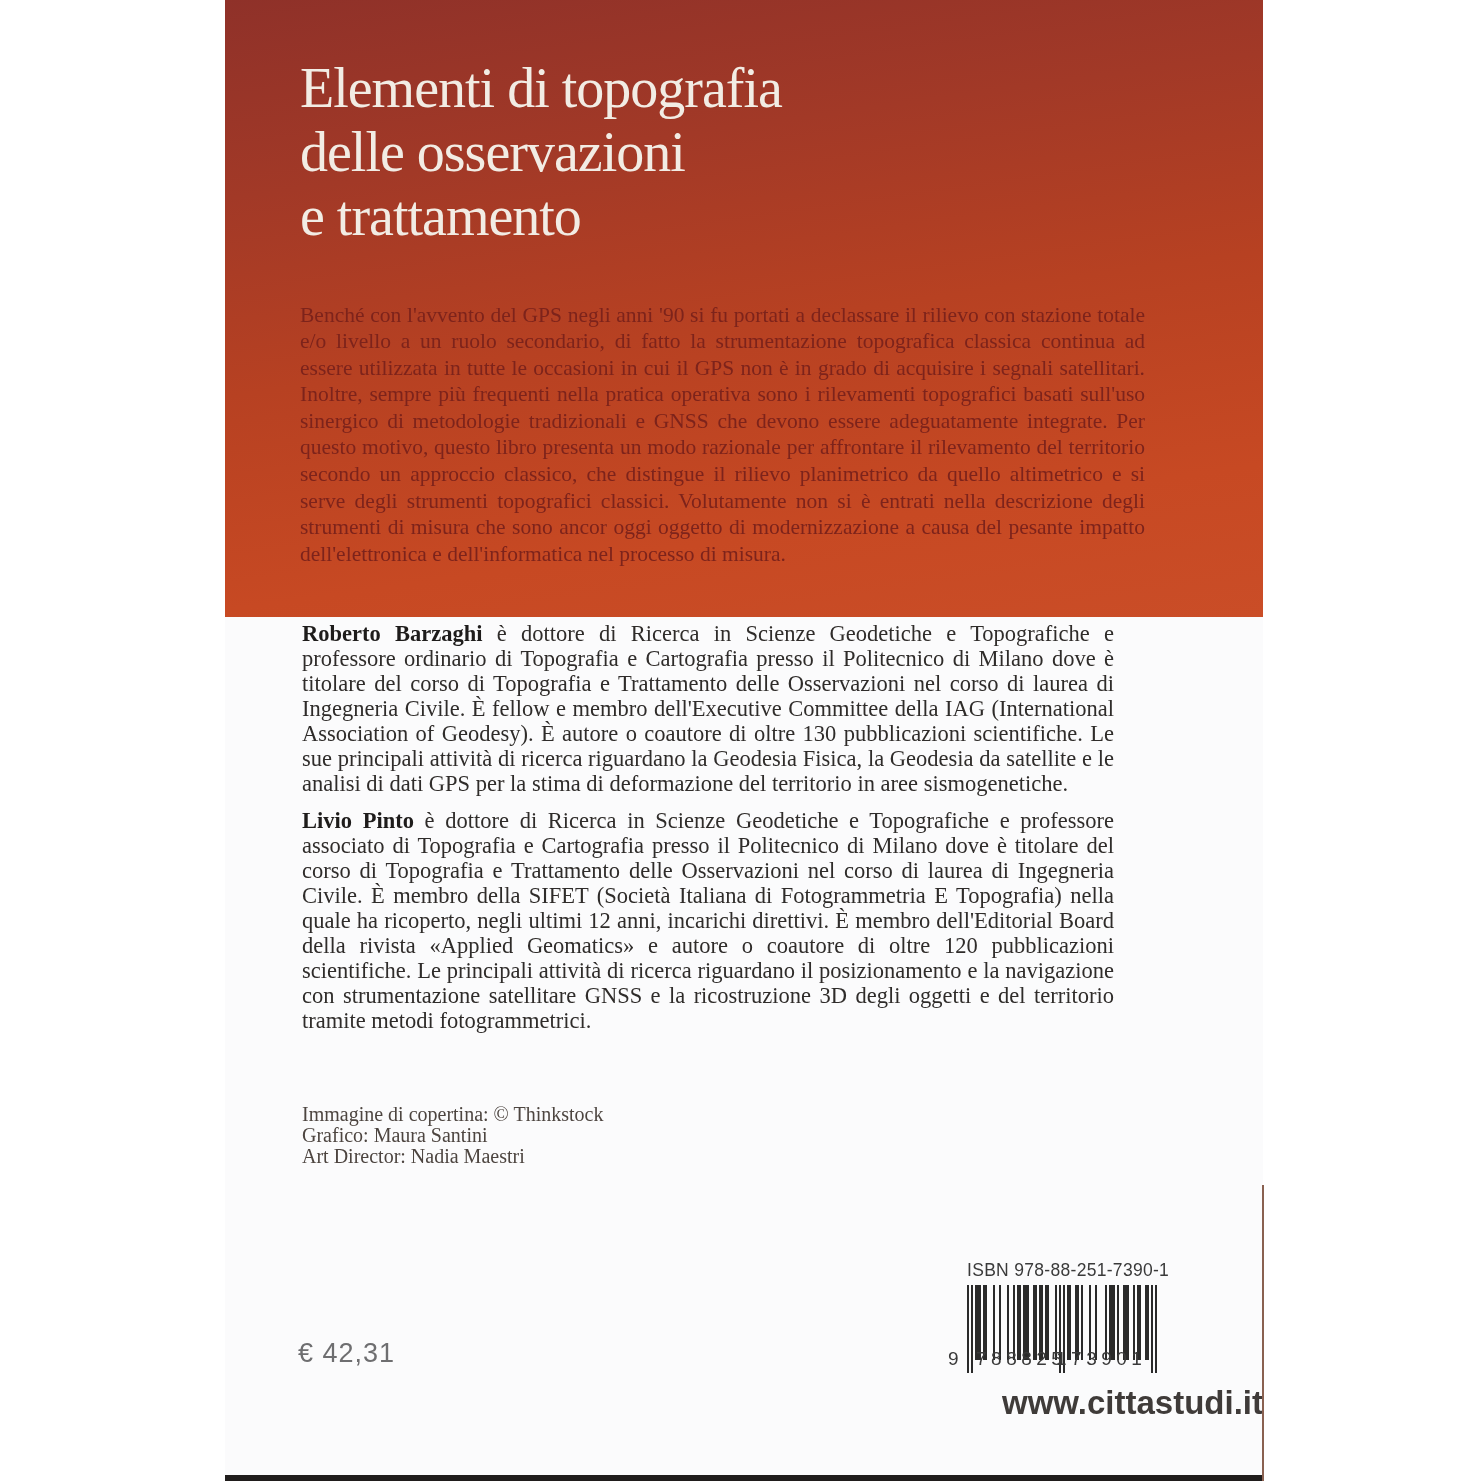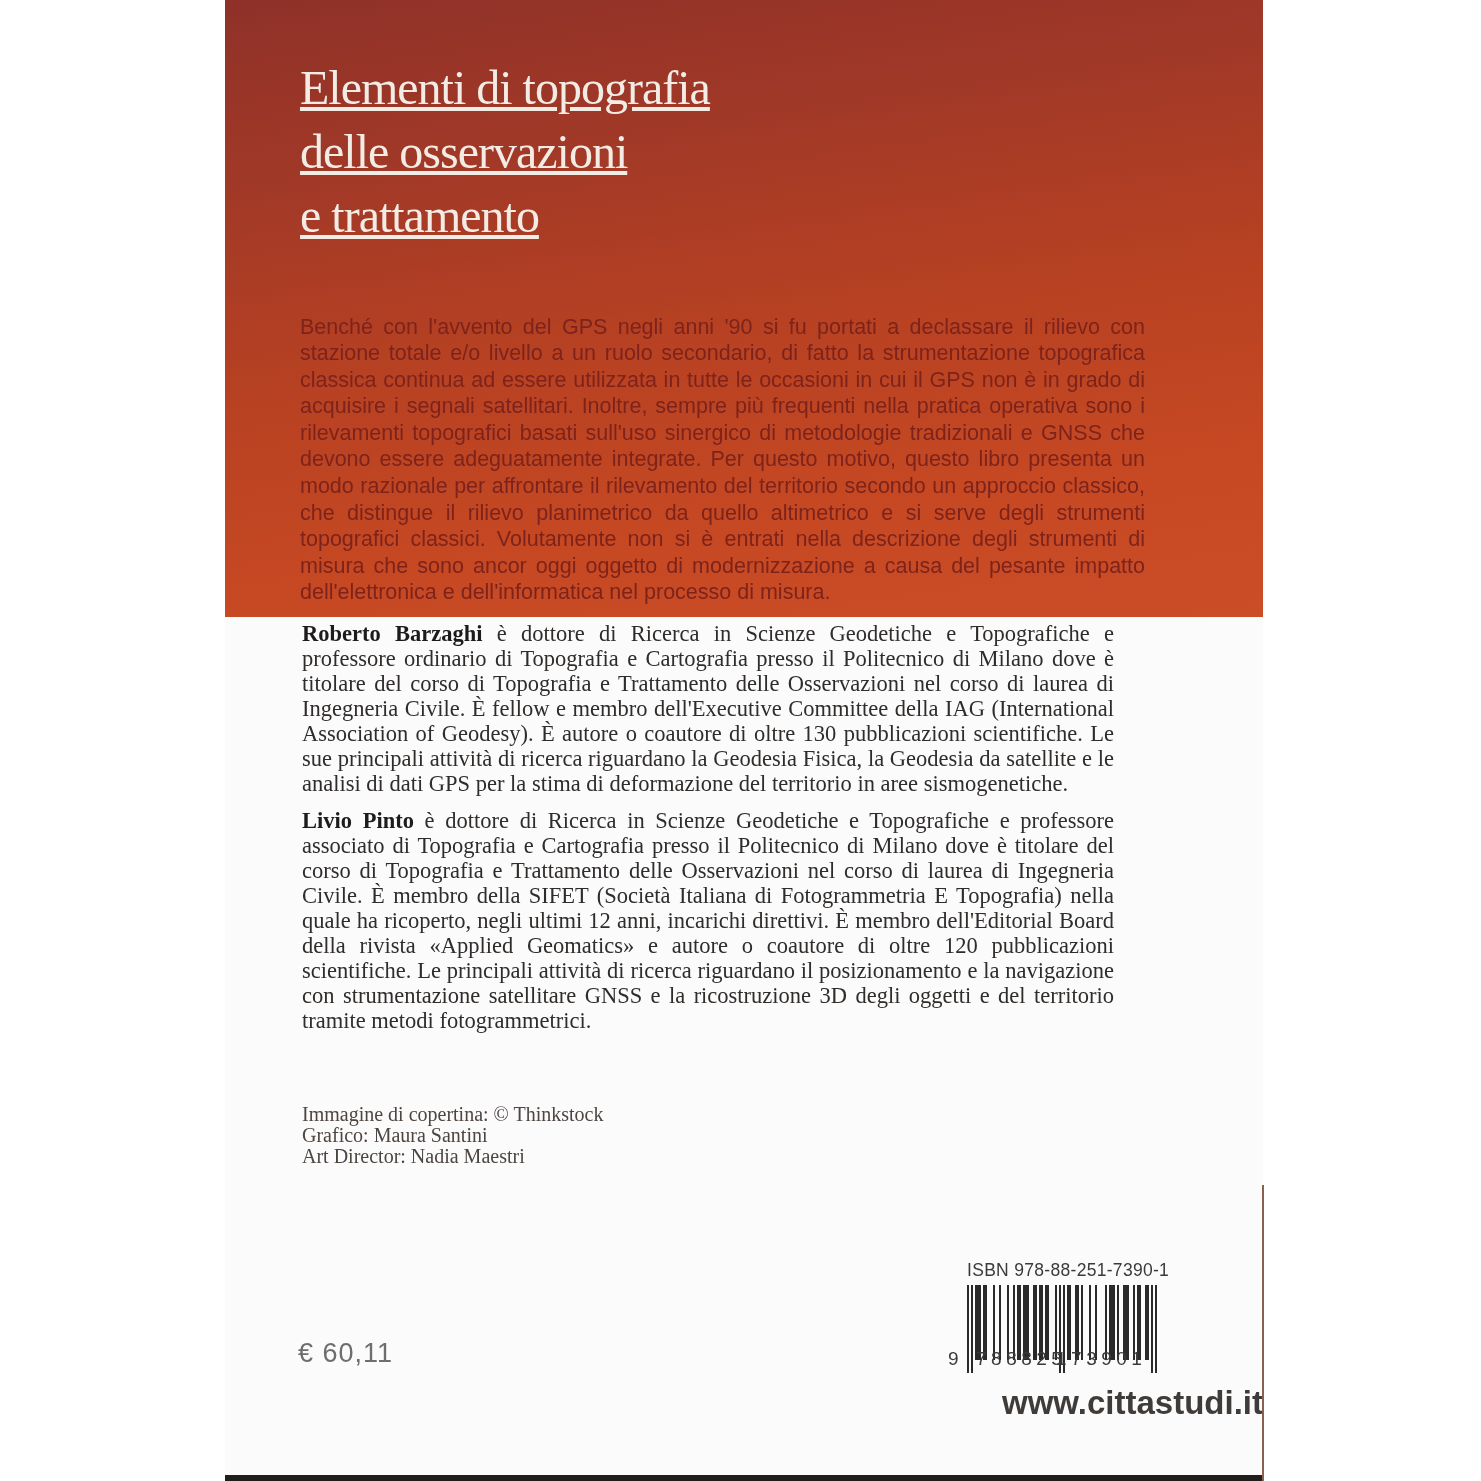--- a/index.html
+++ b/index.html
@@ -12,26 +12,26 @@
     position:absolute; left:225px; top:0; width:1038px; height:1481px;
     background:#fbfbfc;
   }
   .red-block {
     position:absolute; left:0; top:0; width:1038px; height:617px;
     background:linear-gradient(172deg, #8f3129 0%, #a23927 26%, #b74122 52%, #c74923 80%, #ca4d27 100%);
   }
   .title {
     position:absolute; left:75px; top:56px;
     font-family:"Liberation Serif", serif;
-    font-size:48px; line-height:64px; letter-spacing:-1px;
-    color:#f2ece4; font-weight:400;text-decoration:underline;
+    font-size:56px; line-height:64px; letter-spacing:-1px;
+    color:#f2ece4; font-weight:400;
   }
   .desc {
-    position:absolute; left:75px; top:292px; width:845px;
-    font-family:Liberation Sans, sans-serif;
+    position:absolute; left:75px; top:280px; width:845px;
+    font-family:Liberation Serif, serif;
     font-size:21.5px; line-height:26.6px;
     color:#7d231b; text-align:justify;
   }
   .bios {
     position:absolute; left:77px; top:621px; width:812px;
     font-family:"Liberation Serif", serif;
     font-size:22.5px; line-height:25px;
     color:#2f2c2a; text-align:justify;
   }
   .bio { margin:0; }
@@ -96,21 +96,21 @@
     <p class="bio"><b>Roberto Barzaghi</b><span> è dottore di Ricerca in Scienze Geodetiche e Topografiche e professore ordinario di Topografia e Cartografia presso il Politecnico di Milano dove è titolare del corso di Topografia e Trattamento delle Osservazioni nel corso di laurea di Ingegneria Civile. È fellow e membro dell'Executive Committee della IAG (International Association of Geodesy). È autore o coautore di oltre 130 pubblicazioni scientifiche. Le sue principali attività di ricerca riguardano la Geodesia Fisica, la Geodesia da satellite e le analisi di dati GPS per la stima di deformazione del territorio in aree sismogenetiche.</span></p>
     <p class="bio"><b>Livio Pinto</b><span> è dottore di Ricerca in Scienze Geodetiche e Topografiche e professore associato di Topografia e Cartografia presso il Politecnico di Milano dove è titolare del corso di Topografia e Trattamento delle Osservazioni nel corso di laurea di Ingegneria Civile. È membro della SIFET (Società Italiana di Fotogrammetria E Topografia) nella quale ha ricoperto, negli ultimi 12 anni, incarichi direttivi. È membro dell'Editorial Board della rivista «Applied Geomatics» e autore o coautore di oltre 120 pubblicazioni scientifiche. Le principali attività di ricerca riguardano il posizionamento e la navigazione con strumentazione satellitare GNSS e la ricostruzione 3D degli oggetti e del territorio tramite metodi fotogrammetrici.</span></p>
   </div>
 
   <div class="credits">
     <div>Immagine di copertina: © Thinkstock</div>
     <div>Grafico: Maura Santini</div>
     <div>Art Director: Nadia Maestri</div>
   </div>
 
-  <div class="price">€ 60,11</div>
+  <div class="price">€ 42,31</div>
 
   <div class="barcode-area">
     <div class="isbn-label">ISBN 978-88-251-7390-1</div>
     <svg class="bars" id="barcode-svg" width="190" height="88">
         <rect x="0" y="0" width="2" height="88" fill="#2a2a2a"></rect>
         <rect x="4" y="0" width="2" height="88" fill="#2a2a2a"></rect>
         <rect x="8" y="0" width="2" height="75" fill="#2a2a2a"></rect>
         <rect x="10" y="0" width="2" height="75" fill="#2a2a2a"></rect>
         <rect x="12" y="0" width="2" height="75" fill="#2a2a2a"></rect>
         <rect x="16" y="0" width="2" height="75" fill="#2a2a2a"></rect>

